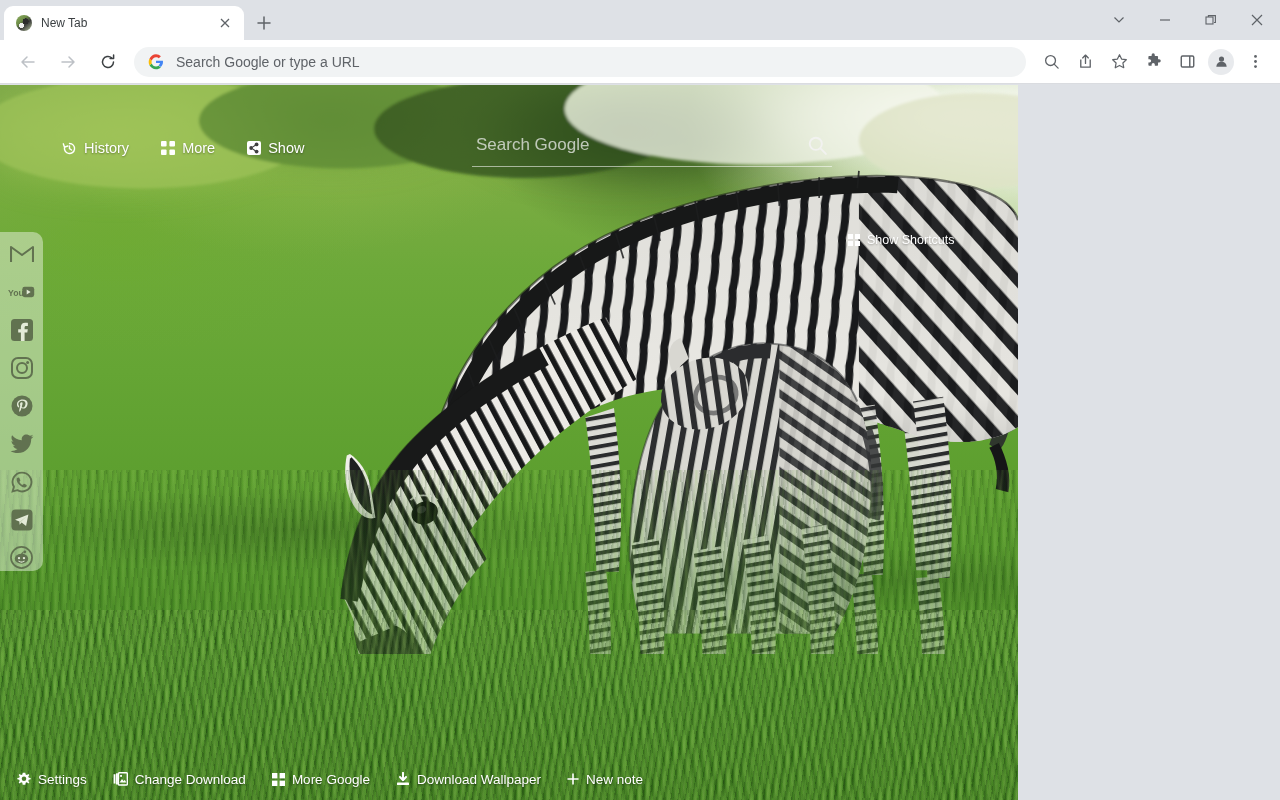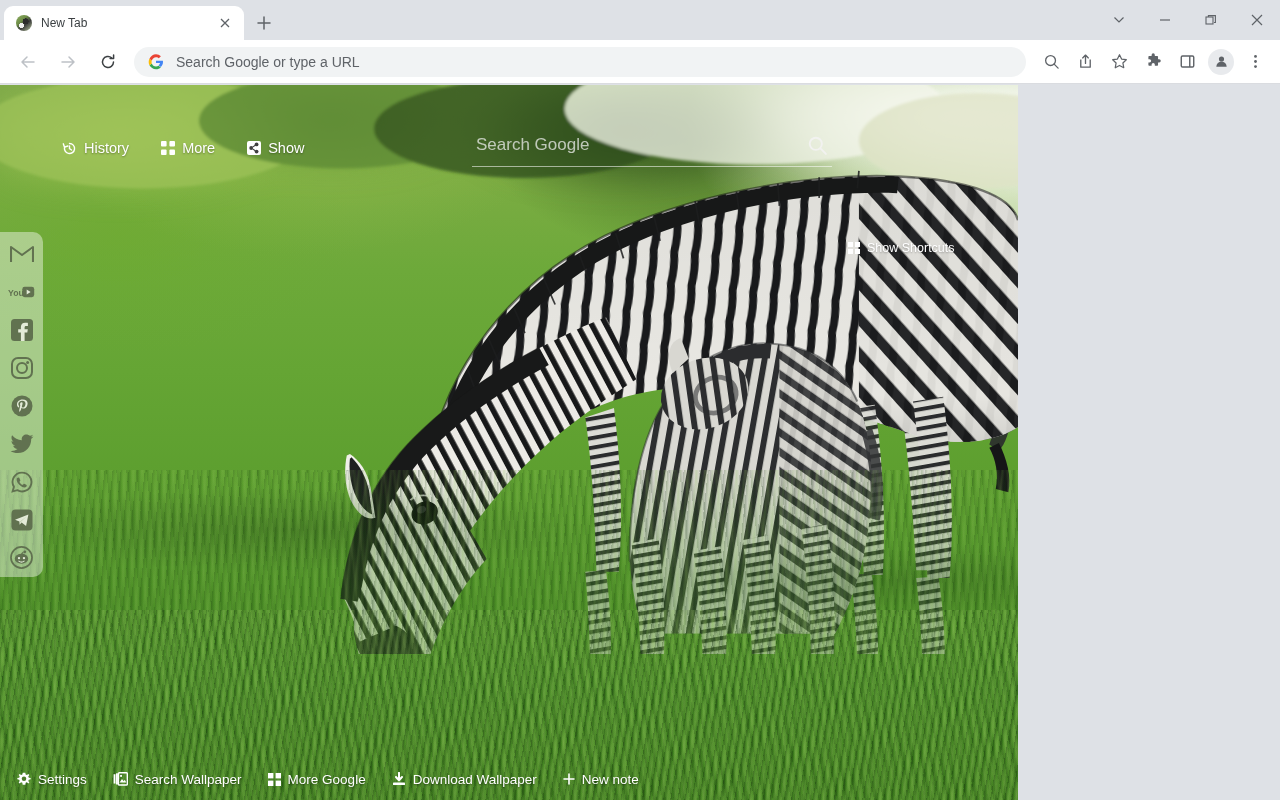--- a/index.html
+++ b/index.html
@@ -157,30 +157,30 @@
   .search-input::placeholder { color: rgba(230,232,228,0.78); }
   .search-go {
     width: 30px; height: 30px; margin-bottom: 6px;
     display: flex; align-items: center; justify-content: center;
   }
   .search-underline {
     height: 1px; width: 100%;
     background: rgba(255,255,255,0.55);
   }
   .shortcuts-toggle {
-    position: absolute; left: 848px; top: 156px;
+    position: absolute; left: 848px; top: 148px;
     display: flex; align-items: center; gap: 7px;
     color: #fff; font-size: 12.5px;
     text-shadow: 0 1px 2px rgba(0,0,0,0.3);
   }
 
   
   .social-rail {
     position: absolute; left: 0; top: 147px;
-    width: 43px; padding: 8px 0 6px 0;
+    width: 43px; padding: 8px 0 0 0;
     background: rgba(255,255,255,0.42);
     border-radius: 0 10px 10px 0;
     display: flex; flex-direction: column; align-items: center; gap: 11px;
   }
   .social-item {
     width: 27px; height: 27px;
     display: flex; align-items: center; justify-content: center;
     color: #5b6b4a; opacity: 0.92;
   }
 
@@ -624,21 +624,21 @@
       <div class="bb">
         <span class="icn">
           <svg width="15" height="14" viewBox="0 0 16 15">
             <rect x="0.6" y="2.4" width="2" height="10" fill="#fff"></rect>
             <rect x="3.2" y="1.4" width="2" height="12" fill="#fff"></rect>
             <rect x="5.8" y="0.8" width="9.5" height="13.2" rx="1" fill="none" stroke="#fff" stroke-width="1.5"></rect>
             <path d="M7 11.2 L9.6 7.4 L11.4 9.8 L12.6 8.2 L14.2 11.2 Z" fill="#fff"></path>
             <circle cx="8.6" cy="4.2" r="1.15" fill="#fff"></circle>
           </svg>
         </span>
-        <span>Search Wallpaper</span>
+        <span>Change Download</span>
       </div>
 
       <div class="bb">
         <span class="icn">
           <svg width="13" height="13" viewBox="0 0 13 13">
             <rect x="0" y="0" width="5.4" height="5.4" fill="#fff"></rect>
             <rect x="7.6" y="0" width="5.4" height="5.4" fill="#fff"></rect>
             <rect x="0" y="7.6" width="5.4" height="5.4" fill="#fff"></rect>
             <rect x="7.6" y="7.6" width="5.4" height="5.4" fill="#fff"></rect>
           </svg>

